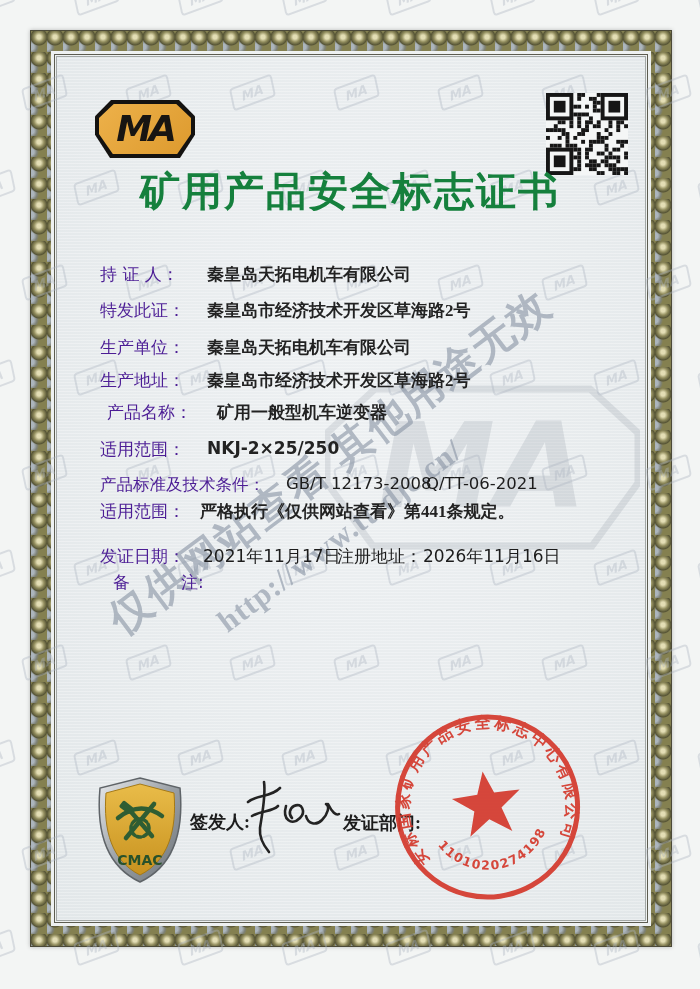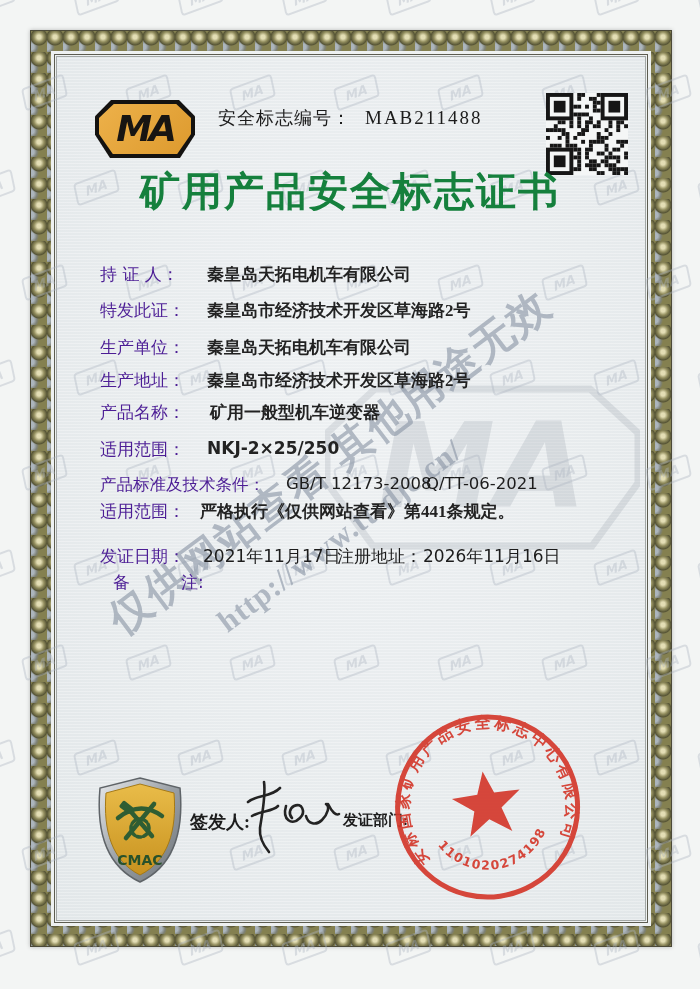--- a/index.html
+++ b/index.html
@@ -54,42 +54,42 @@
 
   
   .row{position:absolute;left:100px;font-size:17px;white-space:nowrap;}
   .row .lab{display:inline-block;color:#4c1d95;}
   .row .val{position:absolute;white-space:nowrap;
     font-family:"Liberation Serif","DejaVu Serif",serif;font-weight:600;color:#222;}
   .r-holder{top:263px;} .r-holder .val{left:107px;}
   .r-reg{top:299px;}    .r-reg .val{left:107px;}
   .r-prod{top:336px;}   .r-prod .val{left:107px;}
   .r-paddr{top:369px;}  .r-paddr .val{left:107px;}
-  .r-name{top:401px;}   .r-name .val{left:110px;}
+  .r-name{top:401px;margin-left:7px;}   .r-name .val{left:110px;}
   .r-model{top:438px;}  .r-model .val{left:107px;font-family:"DejaVu Sans",sans-serif;font-weight:bold;}
   .r-stand{top:474px;font-size:16.5px;}
   .r-stand .val1{position:absolute;left:186px;white-space:nowrap;}
   .r-stand .val2{position:absolute;left:326px;white-space:nowrap;}
   .r-scope{top:500px;}  .r-scope .val{left:100px;}
   .r-dates{top:545px;}
   .r-dates .v1{position:absolute;left:103px;white-space:nowrap;}
   .r-dates .l2{position:absolute;left:237px;white-space:nowrap;}
   .r-dates .v2{position:absolute;left:323px;white-space:nowrap;}
   .r-remark{top:571px;left:113px;}
 
   .statement{position:absolute;left:98px;top:628px;width:508px;font-size:16px;line-height:21px;
     text-indent:2em;text-align:justify;font-weight:600;color:#1b1b1b;
     font-family:"Liberation Serif","DejaVu Serif",serif;}
 
   
   #cmac{position:absolute;left:92px;top:776px;}
   .signer-lab{position:absolute;left:190px;top:810px;font-size:18px;font-weight:bold;
     font-family:"Liberation Serif","DejaVu Serif",serif;}
   #signature{position:absolute;left:242px;top:776px;}
-  .dept-lab{position:absolute;left:343px;top:811px;font-size:15px;font-weight:bold;
+  .dept-lab{position:absolute;left:343px;top:811px;font-size:18px;font-weight:bold;
     font-family:"Liberation Serif","DejaVu Serif",serif;}
   .stamp-date{position:absolute;left:410px;top:820px;font-size:17px;color:#111;z-index:7;}
   #seal{position:absolute;left:388px;top:710px;z-index:6;transform:rotate(-8deg);opacity:.92;}
 </style>
 </head>
 <body>
 
 <div class="page">
 
   <div class="frame">
@@ -194,23 +194,20 @@
 
   <div class="content">
 
     <div class="ma-badge">
       <div class="ma-outer"></div>
       <div class="ma-inner">
         <span>MA</span>
       </div>
     </div>
 
-    <div class="ann-row">
-      <span class="lab">安全标志编号：</span><span class="val">MAB211488</span>
-    </div>
 
     <svg id="qr" width="82" height="82" viewBox="0 0 82 82">
         <rect x="0" y="0" width="82" height="82" fill="#f4f6f6"></rect>
         <rect x="31.238095238095237" y="0" width="3.9047619047619047" height="3.9047619047619047" fill="#161616"></rect>
         <rect x="35.14285714285714" y="0" width="3.9047619047619047" height="3.9047619047619047" fill="#161616"></rect>
         <rect x="50.76190476190476" y="0" width="3.9047619047619047" height="3.9047619047619047" fill="#161616"></rect>
         <rect x="31.238095238095237" y="3.9047619047619047" width="3.9047619047619047" height="3.9047619047619047" fill="#161616"></rect>
         <rect x="42.95238095238095" y="3.9047619047619047" width="3.9047619047619047" height="3.9047619047619047" fill="#161616"></rect>
         <rect x="46.857142857142854" y="3.9047619047619047" width="3.9047619047619047" height="3.9047619047619047" fill="#161616"></rect>
         <rect x="46.857142857142854" y="7.809523809523809" width="3.9047619047619047" height="3.9047619047619047" fill="#161616"></rect>

